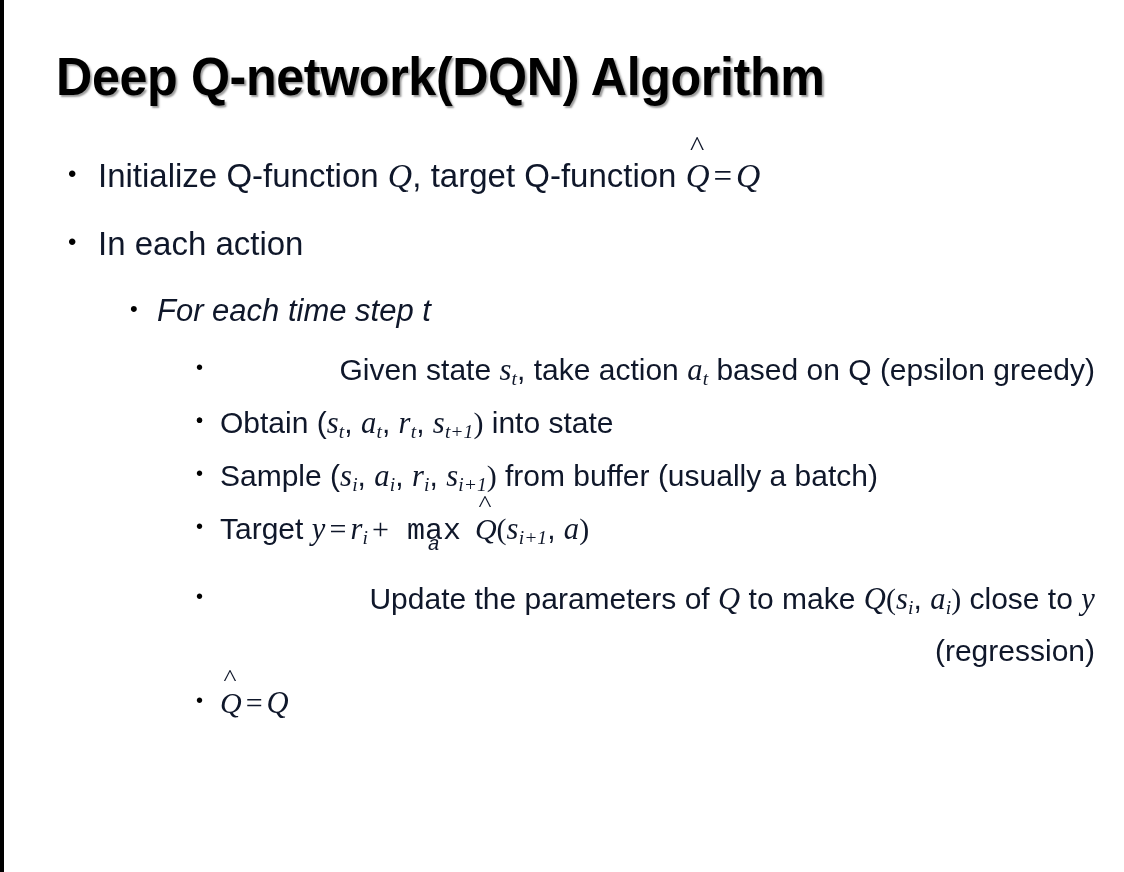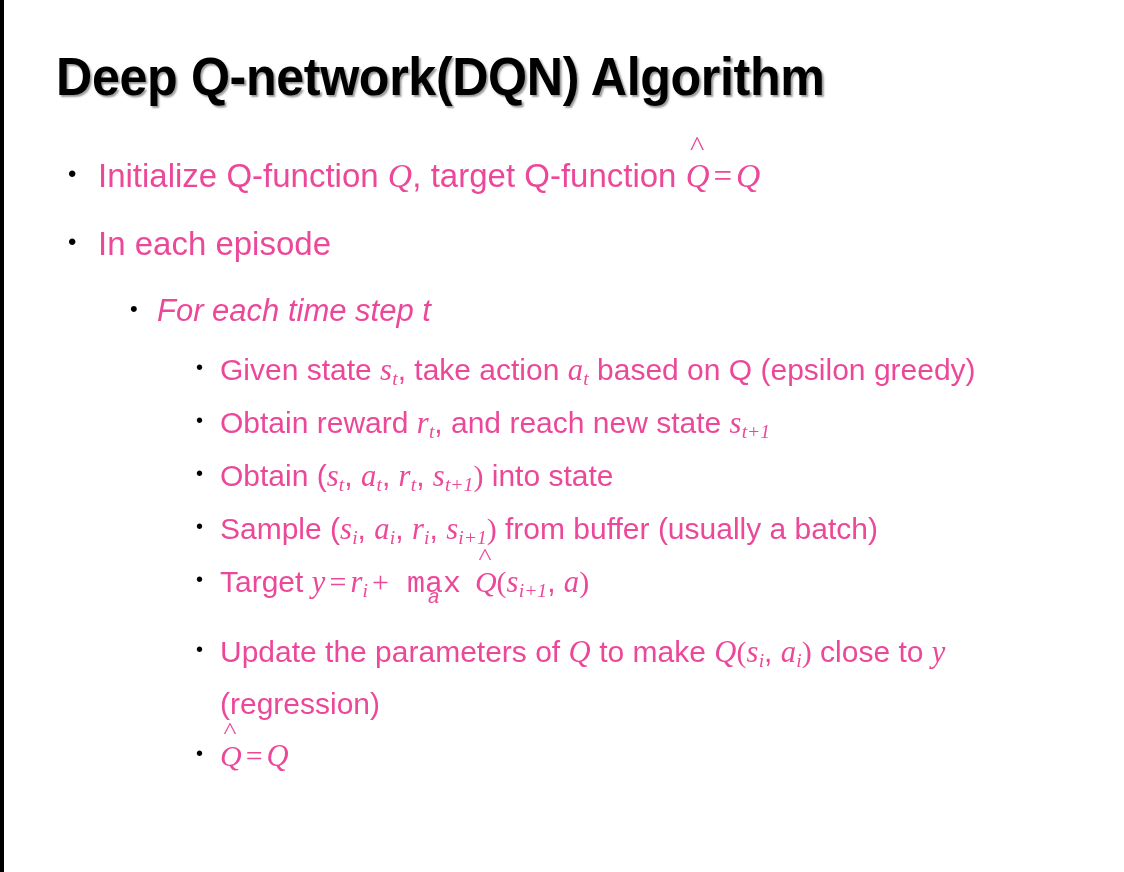--- a/index.html
+++ b/index.html
@@ -69,38 +69,38 @@
     position: absolute;
     font-size: 26px;
     line-height: 1;
     color: #000000;
     user-select: none;
   }
 
   .bullet-row .btext {
     display: block;
     font-family: "Liberation Sans", sans-serif;
-    color: #ec4899;
+    color: #0f172a;
   }
 
   
   .lvl1 { padding-left: 98px; margin-bottom: 8px; }
   .lvl1 .dot { left: 68px; top: 16px; font-size: 24px; }
   .lvl1 .btext { font-size: 33px; line-height: 60px; }
 
   
   .lvl2 { padding-left: 157px; margin-bottom: 4px; }
   .lvl2 .dot { left: 130px; top: 16px; font-size: 22px; }
   .lvl2 .btext { font-size: 31px; line-height: 58px; font-style: italic; }
 
   
   .lvl3 { padding-left: 220px; margin-bottom: 1px; }
   .lvl3 .dot { left: 196px; top: 13px; font-size: 20px; }
   .lvl3 .btext { font-size: 30px; line-height: 51px; }
-  .lvl3.tall .btext { line-height: 51px; }
+  .lvl3.tall .btext { line-height: 51px; text-align: right; }
 
   .lvl3 .btext { width: 875px; }
 
   
   .m {
     font-family: "Liberation Serif", serif;
     font-style: italic;
     font-size: 1.02em;
     letter-spacing: 0.2px;
   }
@@ -173,36 +173,35 @@
 
   <div class="body-list">
 
     <div class="bullet-row lvl1">
       <span class="dot">•</span>
       <span class="btext"><span>Initialize Q-function </span><span class="m">Q</span><span>, target Q-function </span><span class="qhat"><span class="hat">^</span><span>Q</span></span><span class="op">=</span><span class="m">Q</span></span>
     </div>
 
     <div class="bullet-row lvl1">
       <span class="dot">•</span>
-      <span class="btext">In each episode</span>
+      <span class="btext">In each action</span>
     </div>
 
     <div class="bullet-row lvl2">
       <span class="dot">•</span>
       <span class="btext">For each time step t</span>
     </div>
 
     <div class="bullet-row lvl3 tall">
       <span class="dot">•</span>
       <span class="btext"><span>Given state </span><span class="m"><span>s</span><sub class="ms">t</sub></span><span>, take action </span><span class="m"><span>a</span><sub class="ms">t</sub></span><span> based on Q (epsilon greedy)</span></span>
     </div>
 
     <div class="bullet-row lvl3">
       <span class="dot">•</span>
-      <span class="btext"><span>Obtain reward </span><span class="m"><span>r</span><sub class="ms">t</sub></span><span>, and reach new state </span><span class="m"><span>s</span><sub class="ms">t+1</sub></span></span>
     </div>
 
     <div class="bullet-row lvl3">
       <span class="dot">•</span>
       <span class="btext"><span>Obtain (</span><span class="m"><span>s</span><sub class="ms">t</sub></span><span>, </span><span class="m"><span>a</span><sub class="ms">t</sub></span><span>, </span><span class="m"><span>r</span><sub class="ms">t</sub></span><span>, </span><span class="m"><span>s</span><sub class="ms">t+1</sub></span><span class="paren">)</span><span> into state</span></span>
     </div>
 
     <div class="bullet-row lvl3">
       <span class="dot">•</span>
       <span class="btext"><span>Sample (</span><span class="m"><span>s</span><sub class="ms">i</sub></span><span>, </span><span class="m"><span>a</span><sub class="ms">i</sub></span><span>, </span><span class="m"><span>r</span><sub class="ms">i</sub></span><span>, </span><span class="m"><span>s</span><sub class="ms">i+1</sub></span><span class="paren">)</span><span> from buffer (usually a batch)</span></span>

